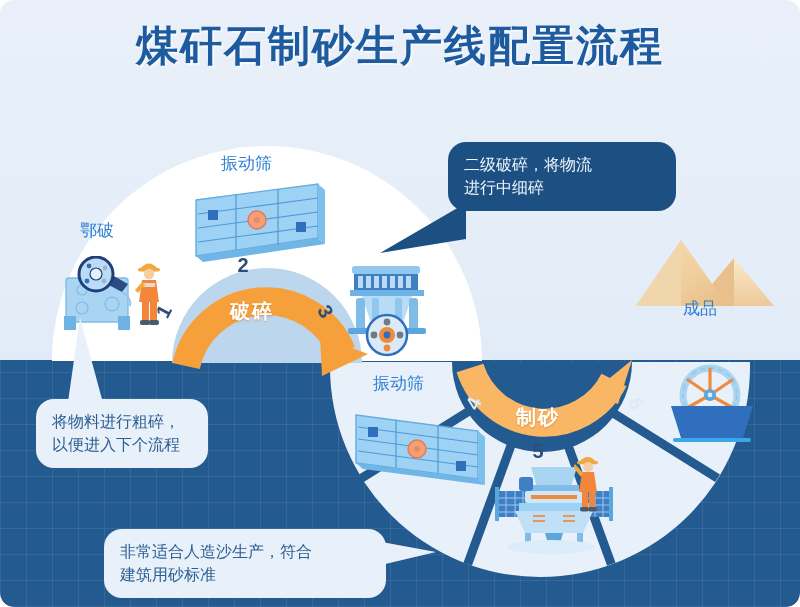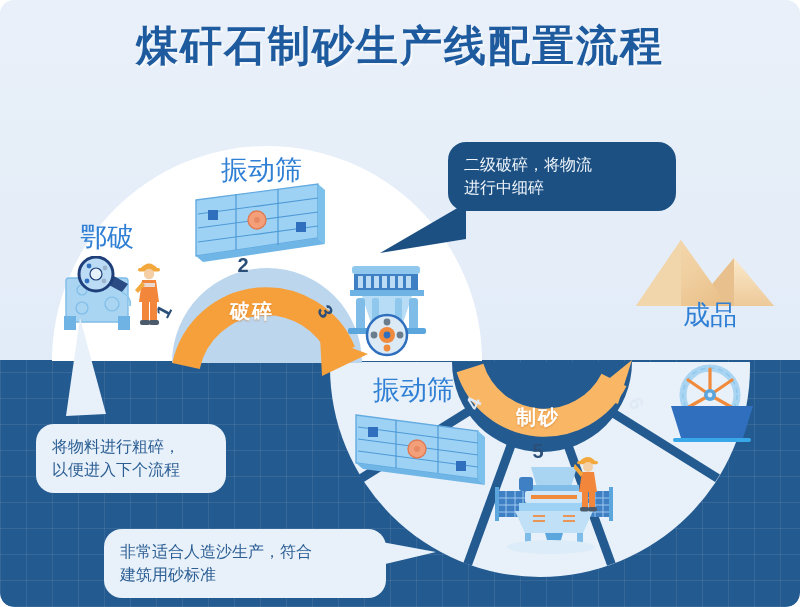--- a/index.html
+++ b/index.html
@@ -92,21 +92,21 @@
     font-size:20px; font-weight:bold; color:#2b4f78;
     width:24px; text-align:center;
   }
   .badge.onblue{ color:#dfeaf6; }
 
   
   .mlabel{
     position:absolute; z-index:28; white-space:nowrap;
     font-size:21px; color:#2f7fd4; font-weight:normal;
   }
-  .mlabel.big{ font-size:27px; }
+  .mlabel.big{ font-size:17px; }
 
   
   .callout{
     position:absolute; z-index:35; border-radius:18px;
     padding:12px 16px; line-height:1.42; white-space:pre-line;
   }
   .callout.dark{ background:#1c5083; color:#eef4fa; font-size:16px; }
   .callout.light{ background:#e8f1fa; color:#2c5e93; font-size:16px; }
   .tail{ position:absolute; z-index:34; }
 
@@ -373,21 +373,21 @@
     </svg>
   </div>
   <div class="callout dark" style="left:448px;top:142px;width:228px;">二级破碎，将物流
 进行中细碎</div>
 
   <div class="tail" style="left:60px;top:318px;">
     <svg width="50" height="100" viewBox="0 0 50 100">
       <polygon points="20,0 6,98 46,96" fill="#e8f1fa"></polygon>
     </svg>
   </div>
-  <div class="callout light" style="left:36px;top:424px;width:190px;">将物料进行粗碎，
+  <div class="callout light" style="left:36px;top:399px;width:172px;">将物料进行粗碎，
 以便进入下个流程</div>
 
   <div class="tail" style="left:360px;top:536px;">
     <svg width="80" height="44" viewBox="0 0 80 44">
       <polygon points="0,2 0,34 76,16" fill="#e8f1fa"></polygon>
     </svg>
   </div>
   <div class="callout light" style="left:104px;top:529px;width:282px;">非常适合人造沙生产，符合
 建筑用砂标准</div>
 

